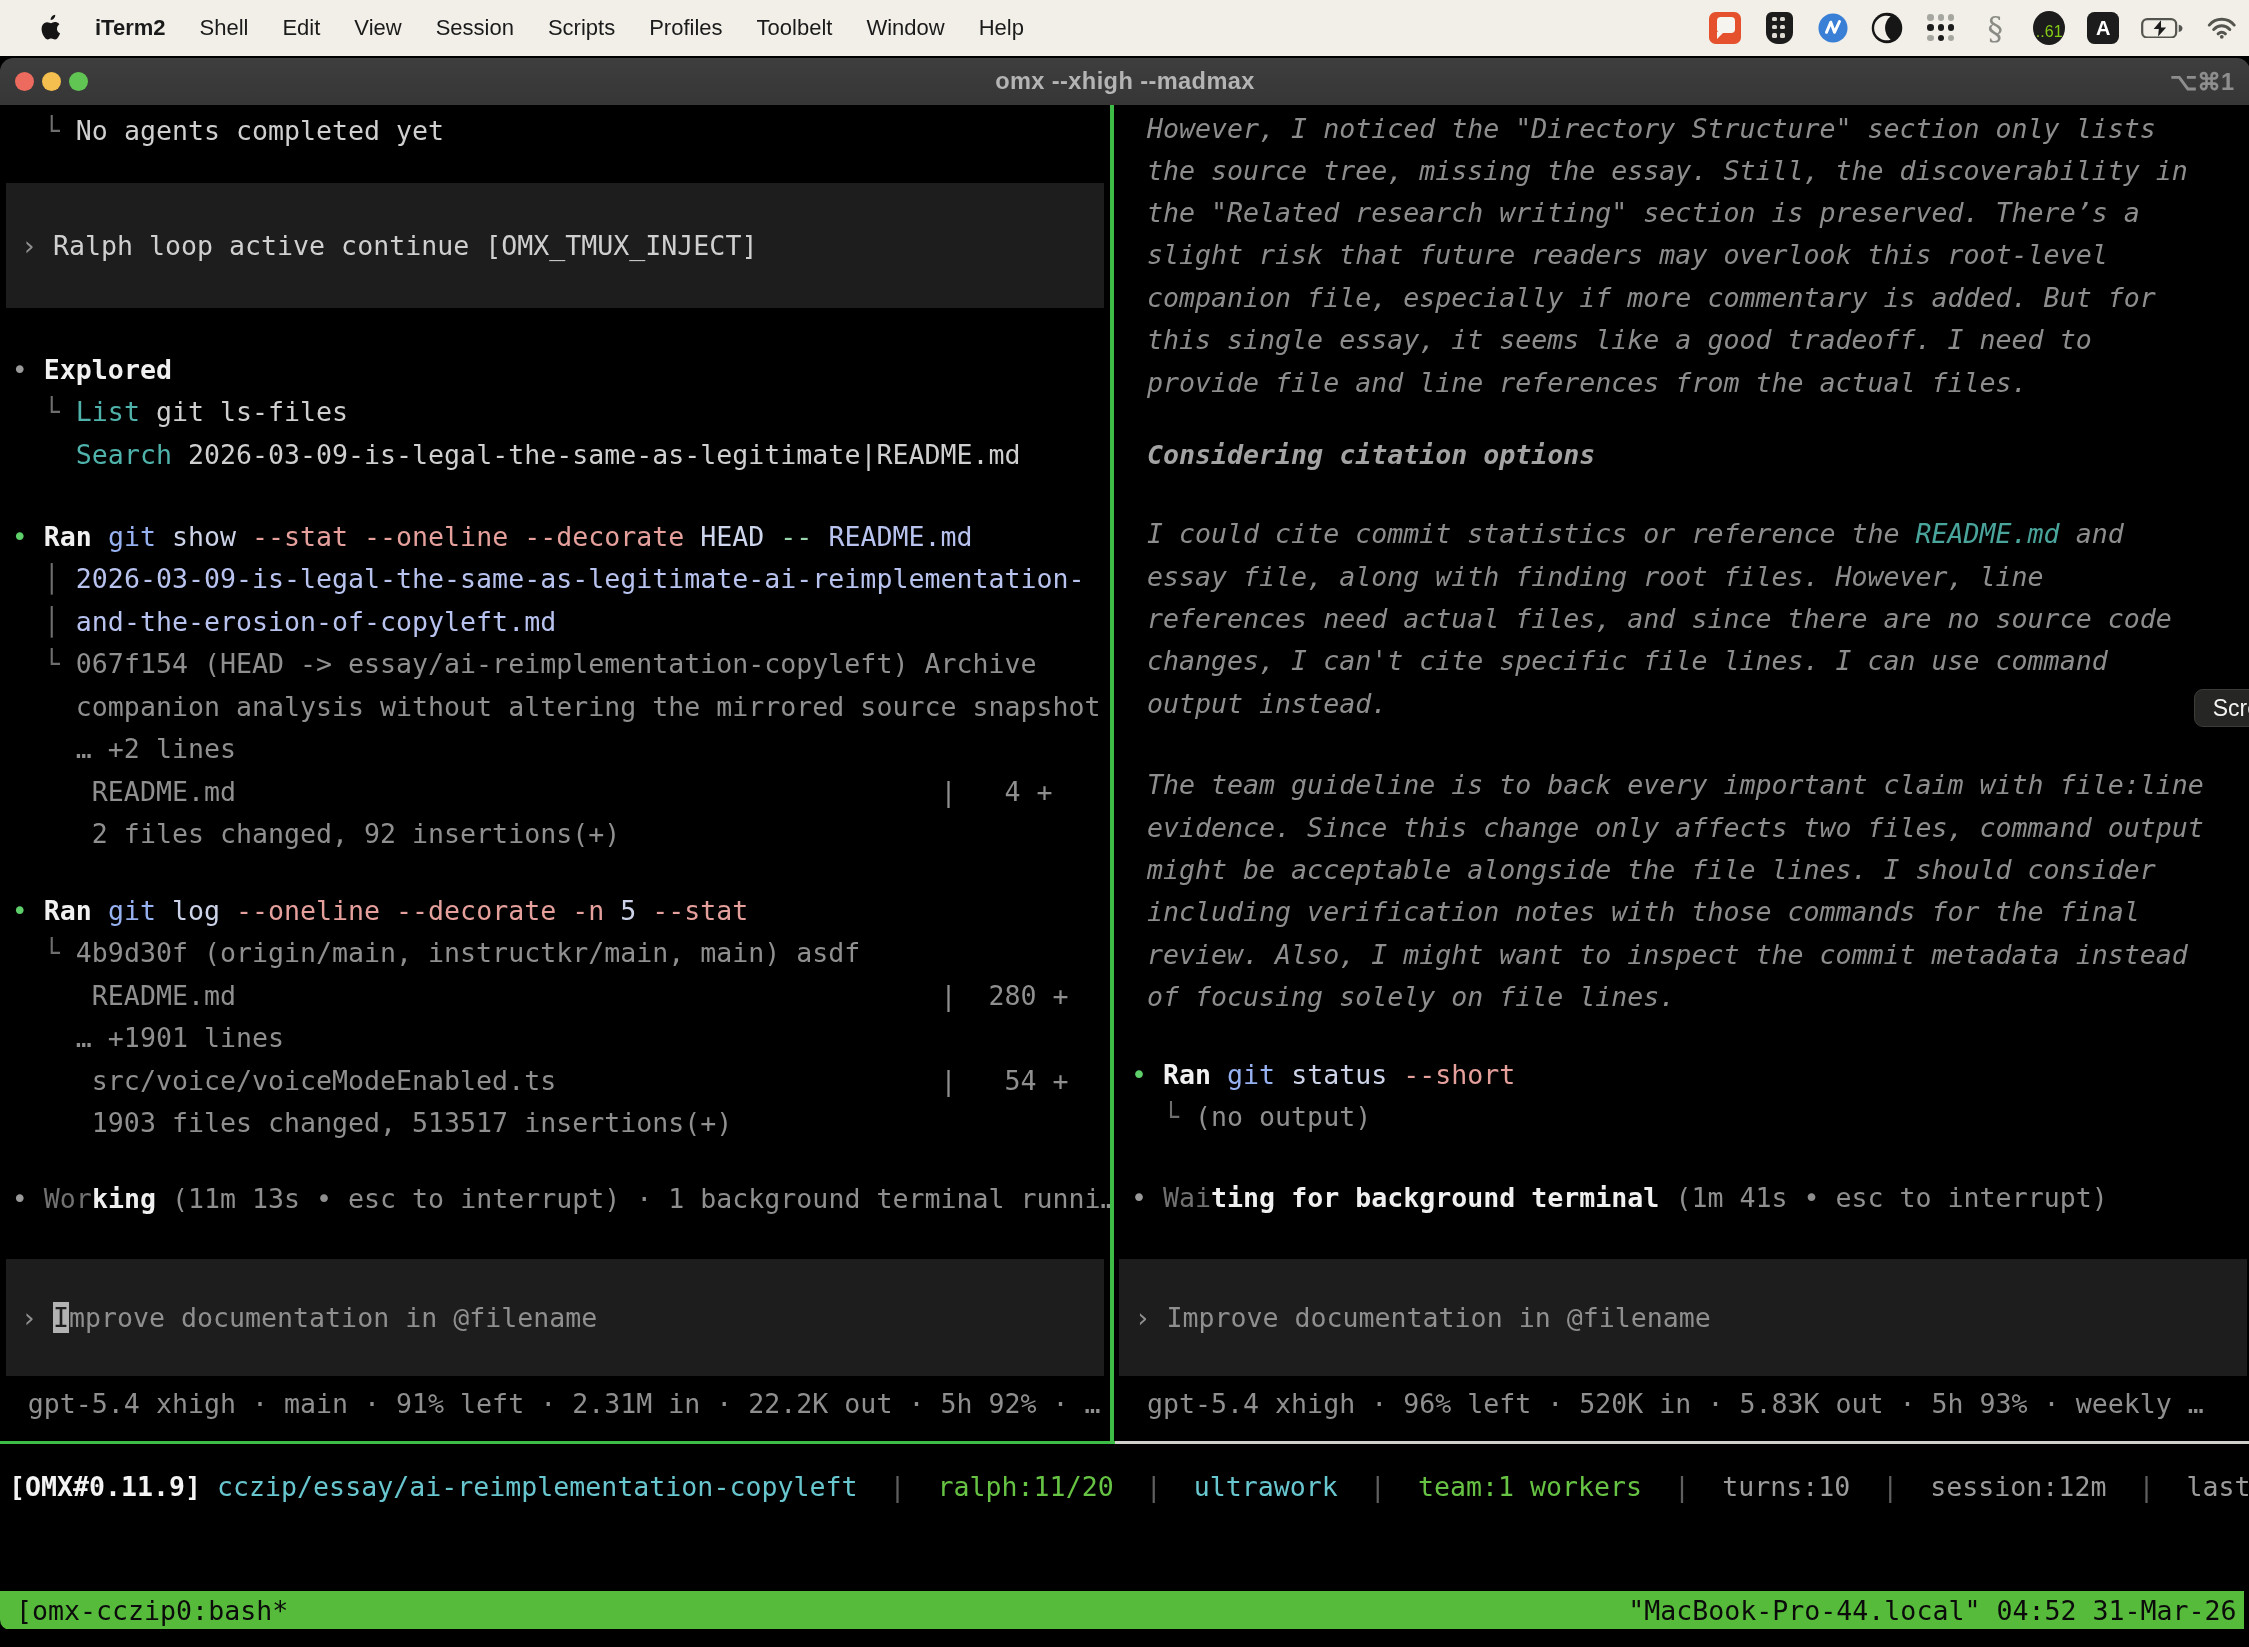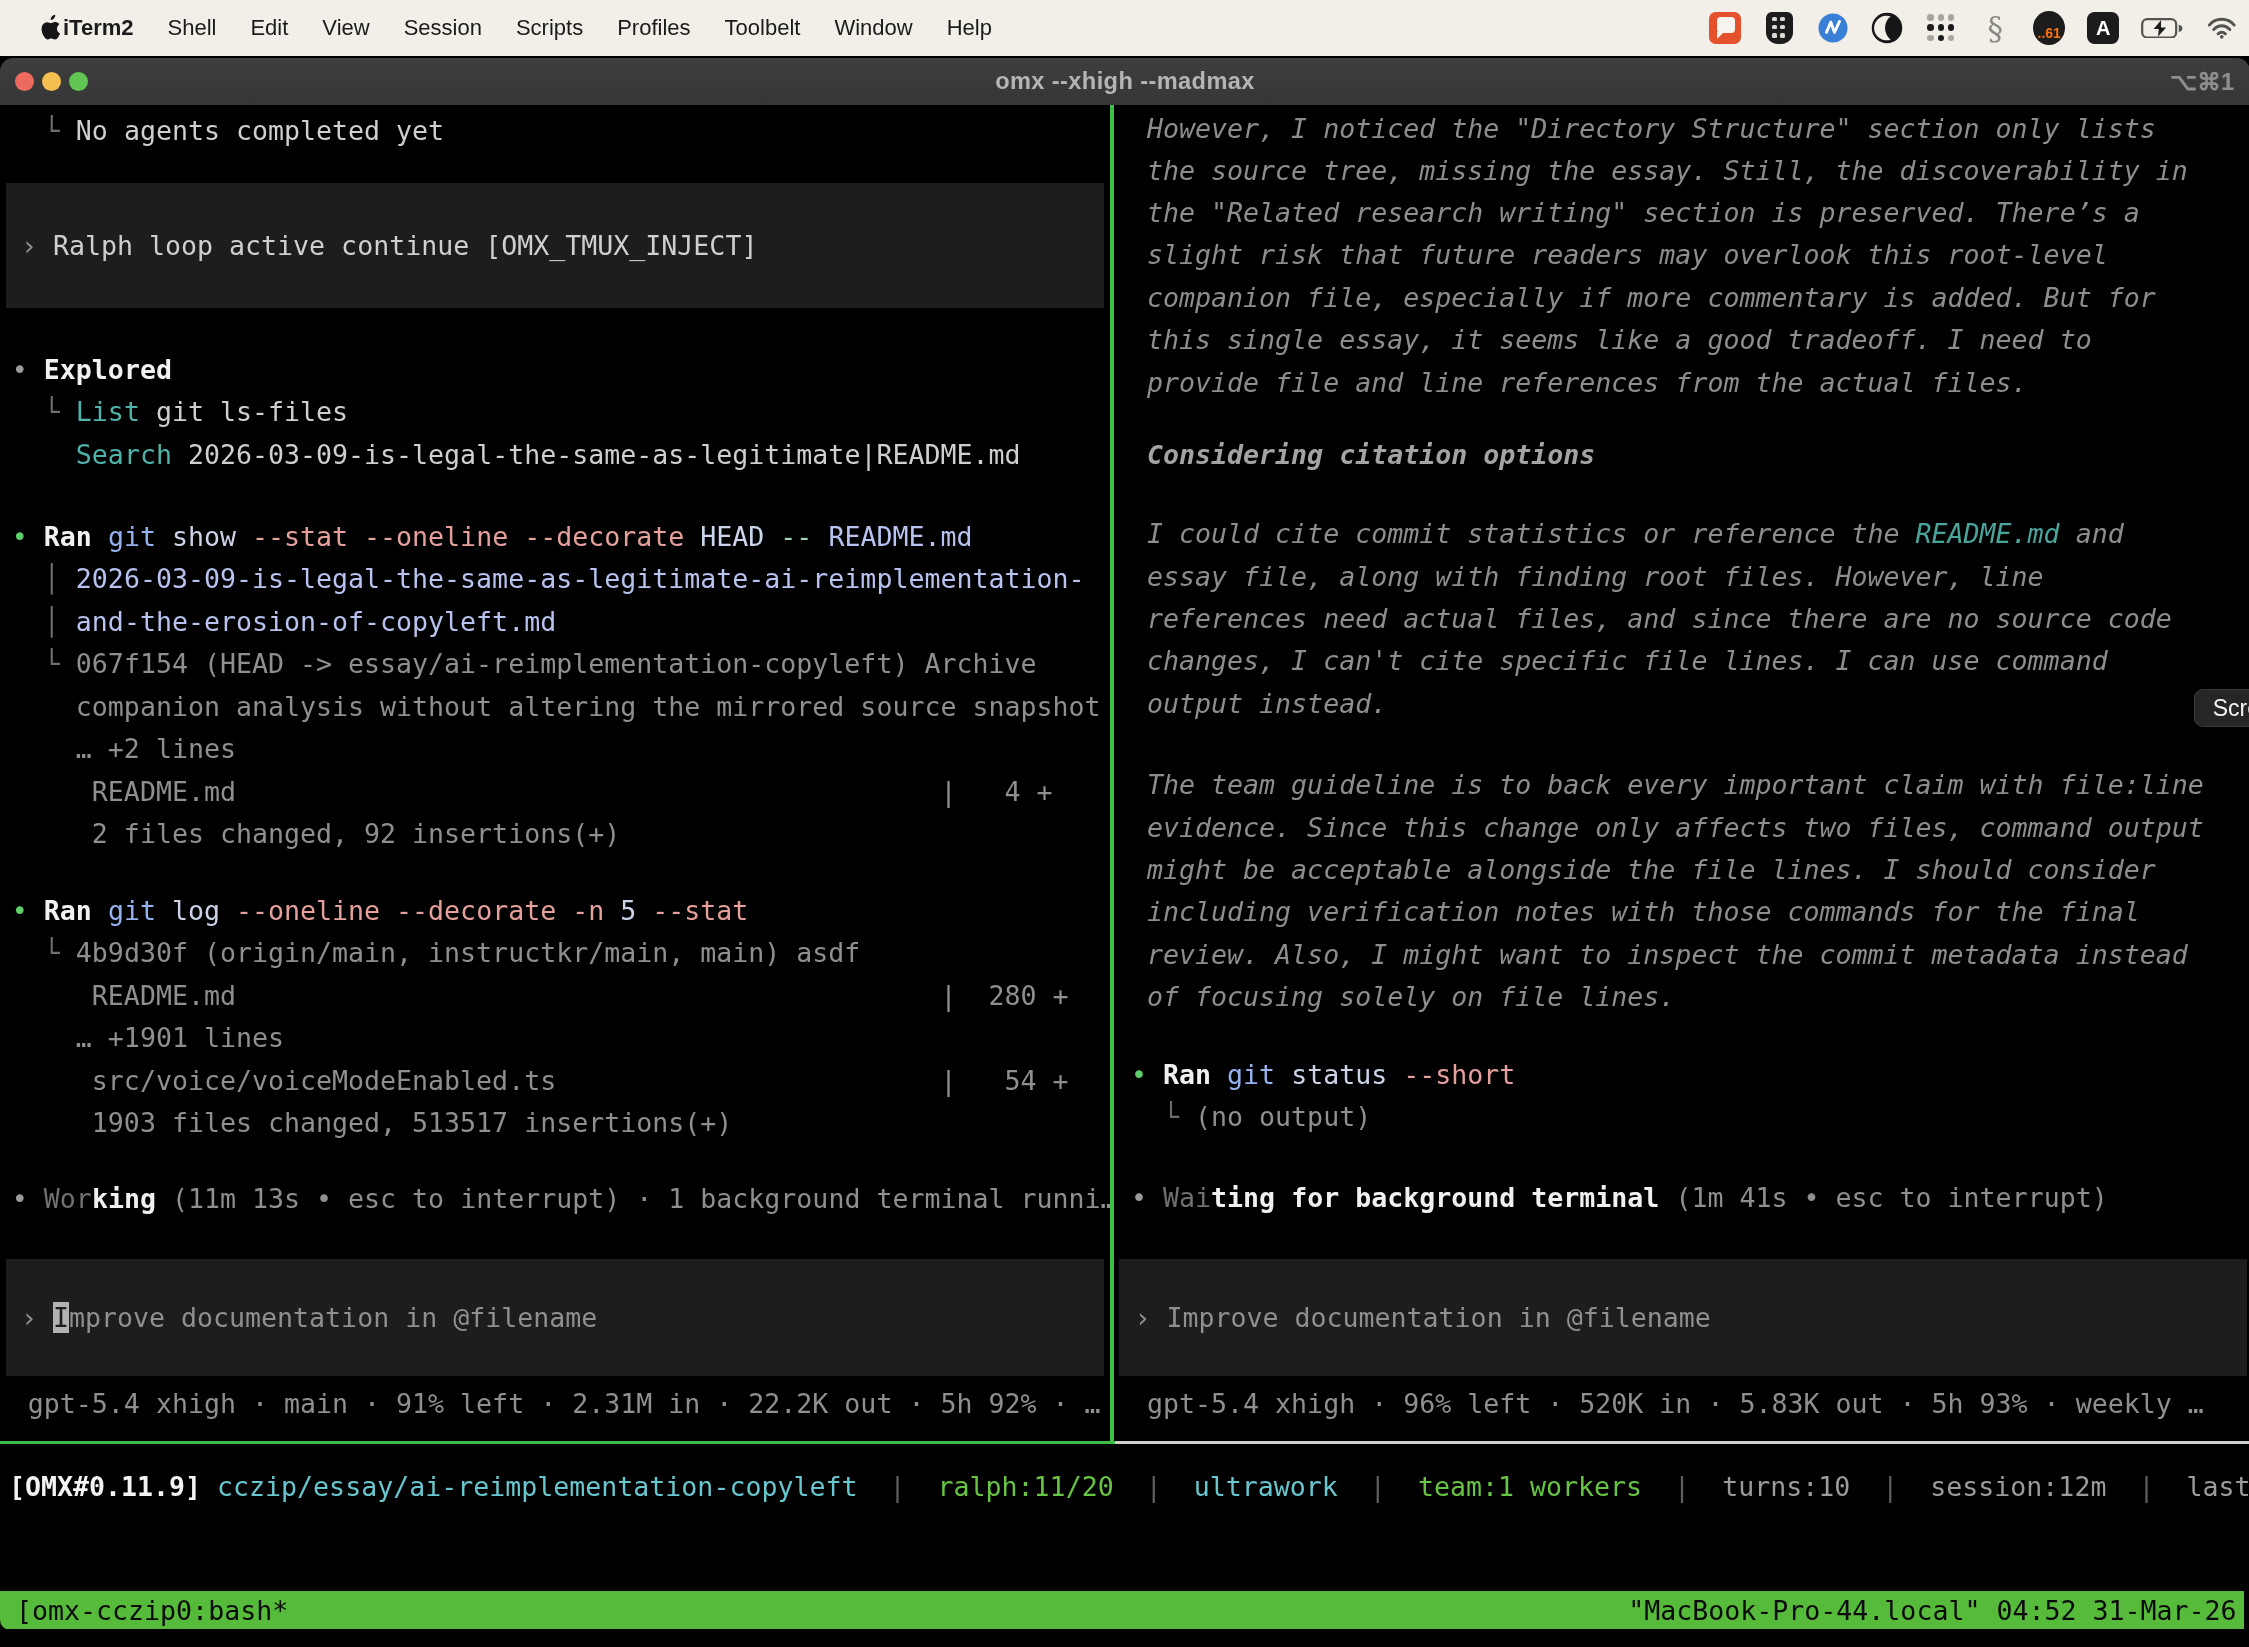--- a/index.html
+++ b/index.html
@@ -7,34 +7,34 @@
     width:2250px;height:1648px;position:relative;overflow:hidden;
     background:#000;font-family:"Liberation Sans",sans-serif;
   }
   
   .menubar{
     position:absolute;top:0;left:0;width:2250px;height:56px;
     background:#f1efe8;display:flex;align-items:center;
     color:#1b1b1b;font-size:22px;
   }
   .menubar .apple{margin-left:38px;width:25px;height:29.5px;display:flex;align-items:center;}
-  .menu-items{display:flex;align-items:center;gap:34px;}
+  .menu-items{display:flex;align-items:center;gap:34px;margin-left:32px;}
   .menu-item{white-space:nowrap;}
   .menu-item.app{font-weight:700;}
   .status-icons{position:absolute;right:11.8px;top:0;height:56px;display:flex;align-items:center;gap:22px;}
   .sicon{width:32px;height:32px;display:flex;align-items:center;justify-content:center;position:relative;flex:0 0 auto;}
   .ic-orange{width:32px;height:32px;background:#e6512d;border-radius:6.6px;position:relative;}
   .ic-orange .bubble{position:absolute;top:5.2px;left:8px;width:17.7px;height:16px;background:#f6f4ee;border-radius:3.7px;}
   .ic-orange .tail{position:absolute;left:8px;top:20px;width:0;height:0;border-left:7.4px solid #f6f4ee;border-bottom:7.4px solid transparent;}
   .ic-shield{width:26.6px;height:32px;background:#1c1c1c;border-radius:5.9px 5.9px 11.8px 11.8px;display:grid;grid-template-columns:repeat(2,5.9px);grid-template-rows:repeat(3,5.9px);gap:2.2px;align-content:center;justify-content:center;}
   .ic-shield i{width:4.4px;height:4.4px;border-radius:1.5px;background:#dcdad2;}
   .dots-grid{display:grid;grid-template-columns:repeat(3,7.4px);grid-template-rows:repeat(3,7.4px);gap:3px;}
   .dots-grid i{width:6.6px;height:6.6px;border-radius:50%;}
-  .sec-badge{width:34px;height:34px;border-radius:50%;background:#1c1c1c;color:#f97316;
-    display:flex;align-items:flex-end;justify-content:center;font-size:14px;font-weight:700;padding-bottom:4.4px;box-sizing:border-box;}
+  .sec-badge{width:34px;height:34px;border-radius:50%;background:#1c1c1c;color:#84cc16;
+    display:flex;align-items:flex-end;justify-content:center;font-size:16px;font-weight:400;padding-bottom:4.4px;box-sizing:border-box;}
   .a-badge{width:32px;height:32px;border-radius:7.4px;background:#1c1c1c;color:#fff;
     display:flex;align-items:center;justify-content:center;font-size:20px;font-weight:700;}
   .squiggle{font-family:"DejaVu Serif",serif;font-size:31px;color:#8b8b85;line-height:32px;}
   
   .window{
     position:absolute;top:58px;left:0;width:2250px;height:1572px;
     border-radius:13.3px 13.3px 10.3px 10.3px;overflow:hidden;background:#000;
   }
   .titlebar{
     position:absolute;top:0;left:0;width:100%;height:59px;

